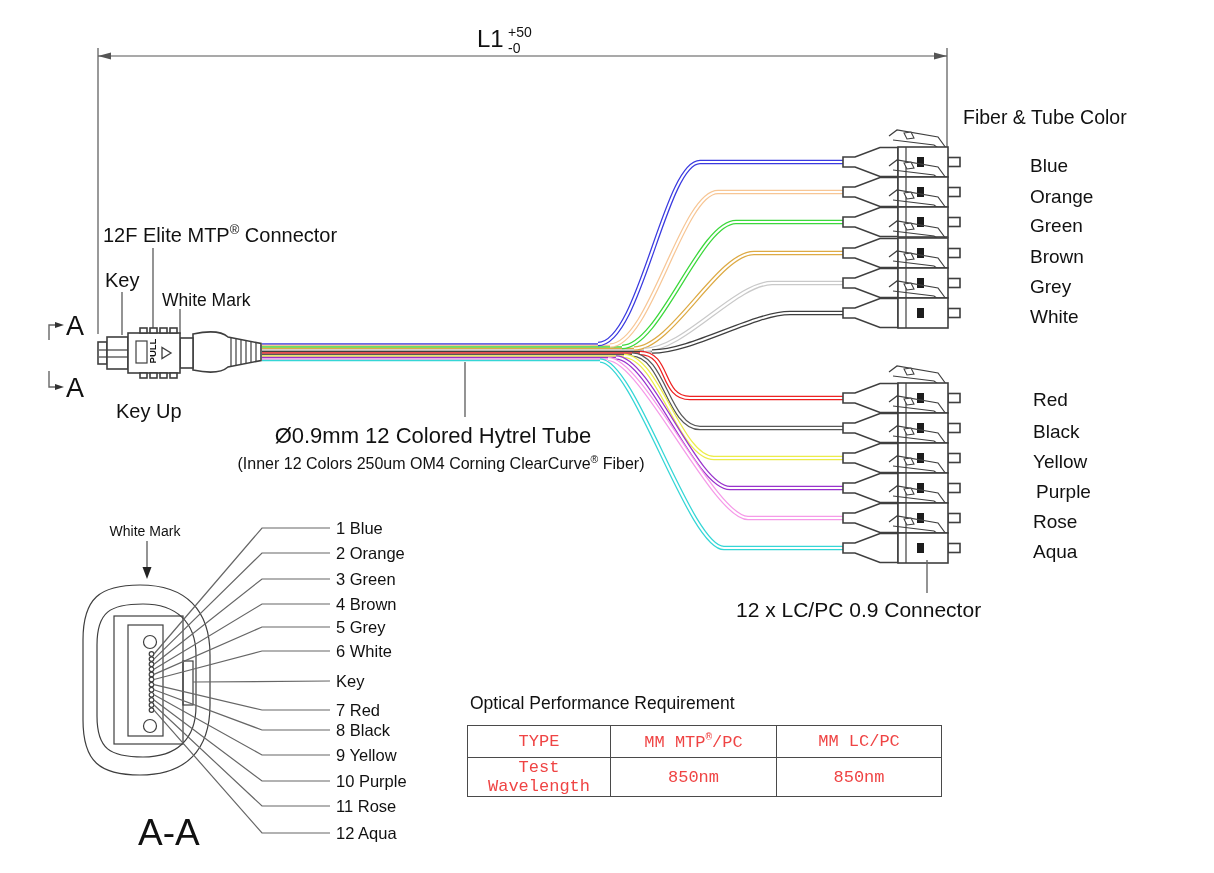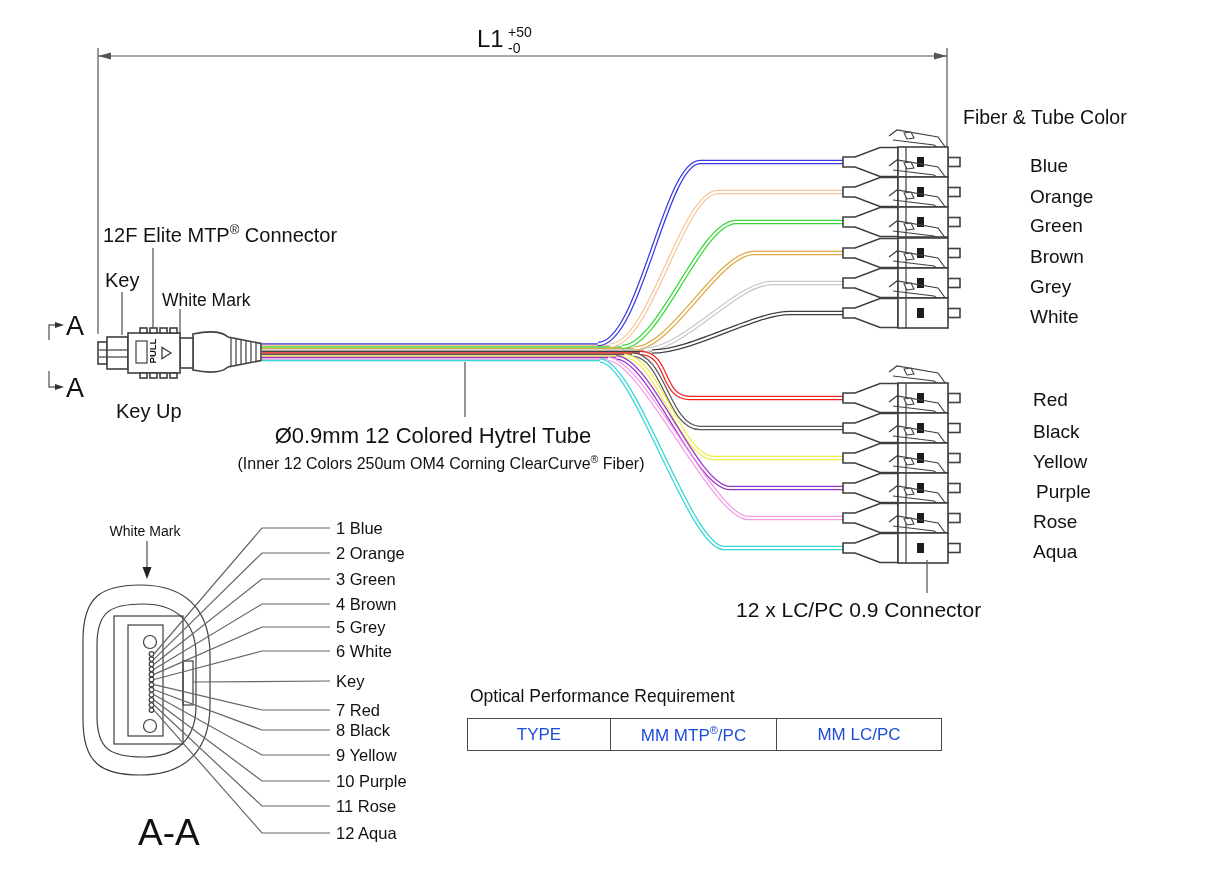--- a/index.html
+++ b/index.html
@@ -12,24 +12,24 @@
   .part{stroke:#3f3f3f;stroke-width:1.6;fill:#fff;}
   .partthin{stroke:#3f3f3f;stroke-width:1.2;fill:none;}
   .cable{fill:none;stroke-width:4.6;}
   .core{fill:none;stroke:#fff;stroke-width:2.1;}
   .rib{fill:none;stroke-width:1.4;}
   .callout{font-size:20px;}
   .colname{font-size:19px;}
   .aalbl{font-size:16.5px;}
   
   #perf{position:absolute;left:467px;top:678px;width:474px;}
-  #perf .ttl{font-size:17.5px;color:#111;margin:8px 0 11px 3px;}
+  #perf .ttl{font-size:17.5px;color:#111;margin:15px 0 11px 3px;}
   #perf table{border-collapse:collapse;width:474px;table-layout:fixed;}
   #perf td{border:1.6px solid #4a4a4a;text-align:center;vertical-align:middle;
-           height:31px;font-size:17px;color:#1d4ed8;padding:0;}
+           height:31px;font-size:17px;color:#ef4444;padding:0;font-family:Liberation Mono, monospace;}
   #perf col.c0{width:143px;} #perf col.c1{width:166px;} #perf col.c2{width:165px;}
   #perf sup{font-size:11px;}
 </style>
 </head>
 <body>
 
 <div id="canvas">
 <svg width="1214" height="873" viewBox="0 0 1214 873">
 
   <defs>
@@ -256,16 +256,21 @@
           <col class="c0">
           <col class="c1">
           <col class="c2">
         </colgroup>
     <tbody>
       <tr>
         <td>TYPE</td>
         <td><span>MM MTP</span><sup>®</sup><span>/PC</span></td>
         <td>MM LC/PC</td>
       </tr>
+      <tr>
+        <td>Test Wavelength</td>
+        <td>850nm</td>
+        <td>850nm</td>
+      </tr>
     </tbody>
   </table>
 </div>
 </div>
 
 </body></html>

